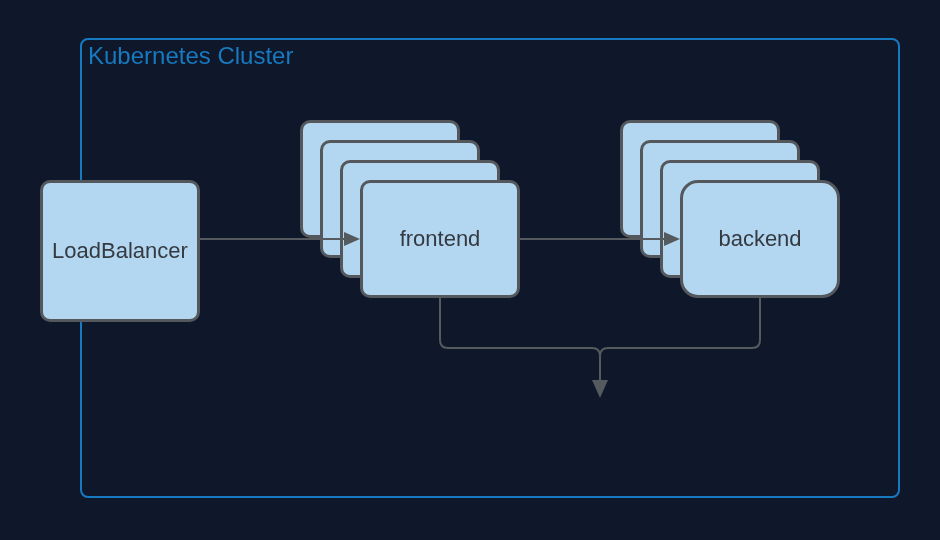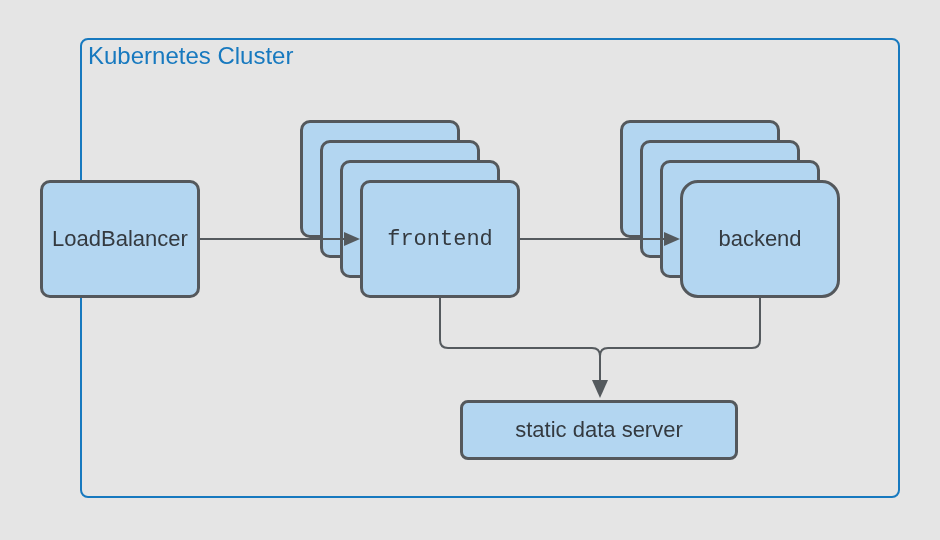--- a/index.html
+++ b/index.html
@@ -5,21 +5,21 @@
   html, body {
     margin: 0;
     padding: 0;
     background: #ffffff;
     font-family: "Liberation Sans", sans-serif;
   }
   #canvas {
     position: relative;
     width: 940px;
     height: 540px;
-    background: #e5e5e5;
+    background: #0f172a;
     overflow: hidden;
   }
   
   .cluster {
     position: absolute;
     left: 80px;
     top: 38px;
     width: 820px;
     height: 460px;
     box-sizing: border-box;
@@ -47,26 +47,26 @@
     align-items: center;
     justify-content: center;
     z-index: 2;
   }
   .node .label {
     font-size: 22px;
     color: #343a40;
     white-space: nowrap;
   }
   
-  .lb        { left: 40px;  top: 180px; width: 160px; height: 118px; }
+  .lb        { left: 40px;  top: 180px; width: 160px; height: 142px; }
   .stackbox  { width: 160px; height: 118px; }
   .fe-1 { left: 300px; top: 120px; }
   .fe-2 { left: 320px; top: 140px; }
   .fe-3 { left: 340px; top: 160px; }
-  .fe-4 { left: 360px; top: 180px; font-family: Liberation Mono, monospace; }
+  .fe-4 { left: 360px; top: 180px; }
   .be-1 { left: 620px; top: 120px; }
   .be-2 { left: 640px; top: 140px; }
   .be-3 { left: 660px; top: 160px; }
   .be-4 { left: 680px; top: 180px; border-radius: 18px; }
   .sds {
     left: 460px;
     top: 400px;
     width: 278px;
     height: 60px;
     border-radius: 8px;
@@ -109,23 +109,20 @@
     <span class="label">frontend</span>
   </div>
 
   <div class="node stackbox be-1"></div>
   <div class="node stackbox be-2"></div>
   <div class="node stackbox be-3"></div>
   <div class="node stackbox be-4">
     <span class="label">backend</span>
   </div>
 
-  <div class="node sds">
-    <span class="label">static data server</span>
-  </div>
 
   <svg class="edges" width="940" height="540">
 
     <path d="M200 239 H344"></path>
     <polygon points="344,232 360,239 344,246"></polygon>
 
     <path d="M520 239 H664"></path>
     <polygon points="664,232 680,239 664,246"></polygon>
 
     <path d="M440 298 V340 Q440 348 448 348 H592 Q600 348 600 356 V384"></path>

